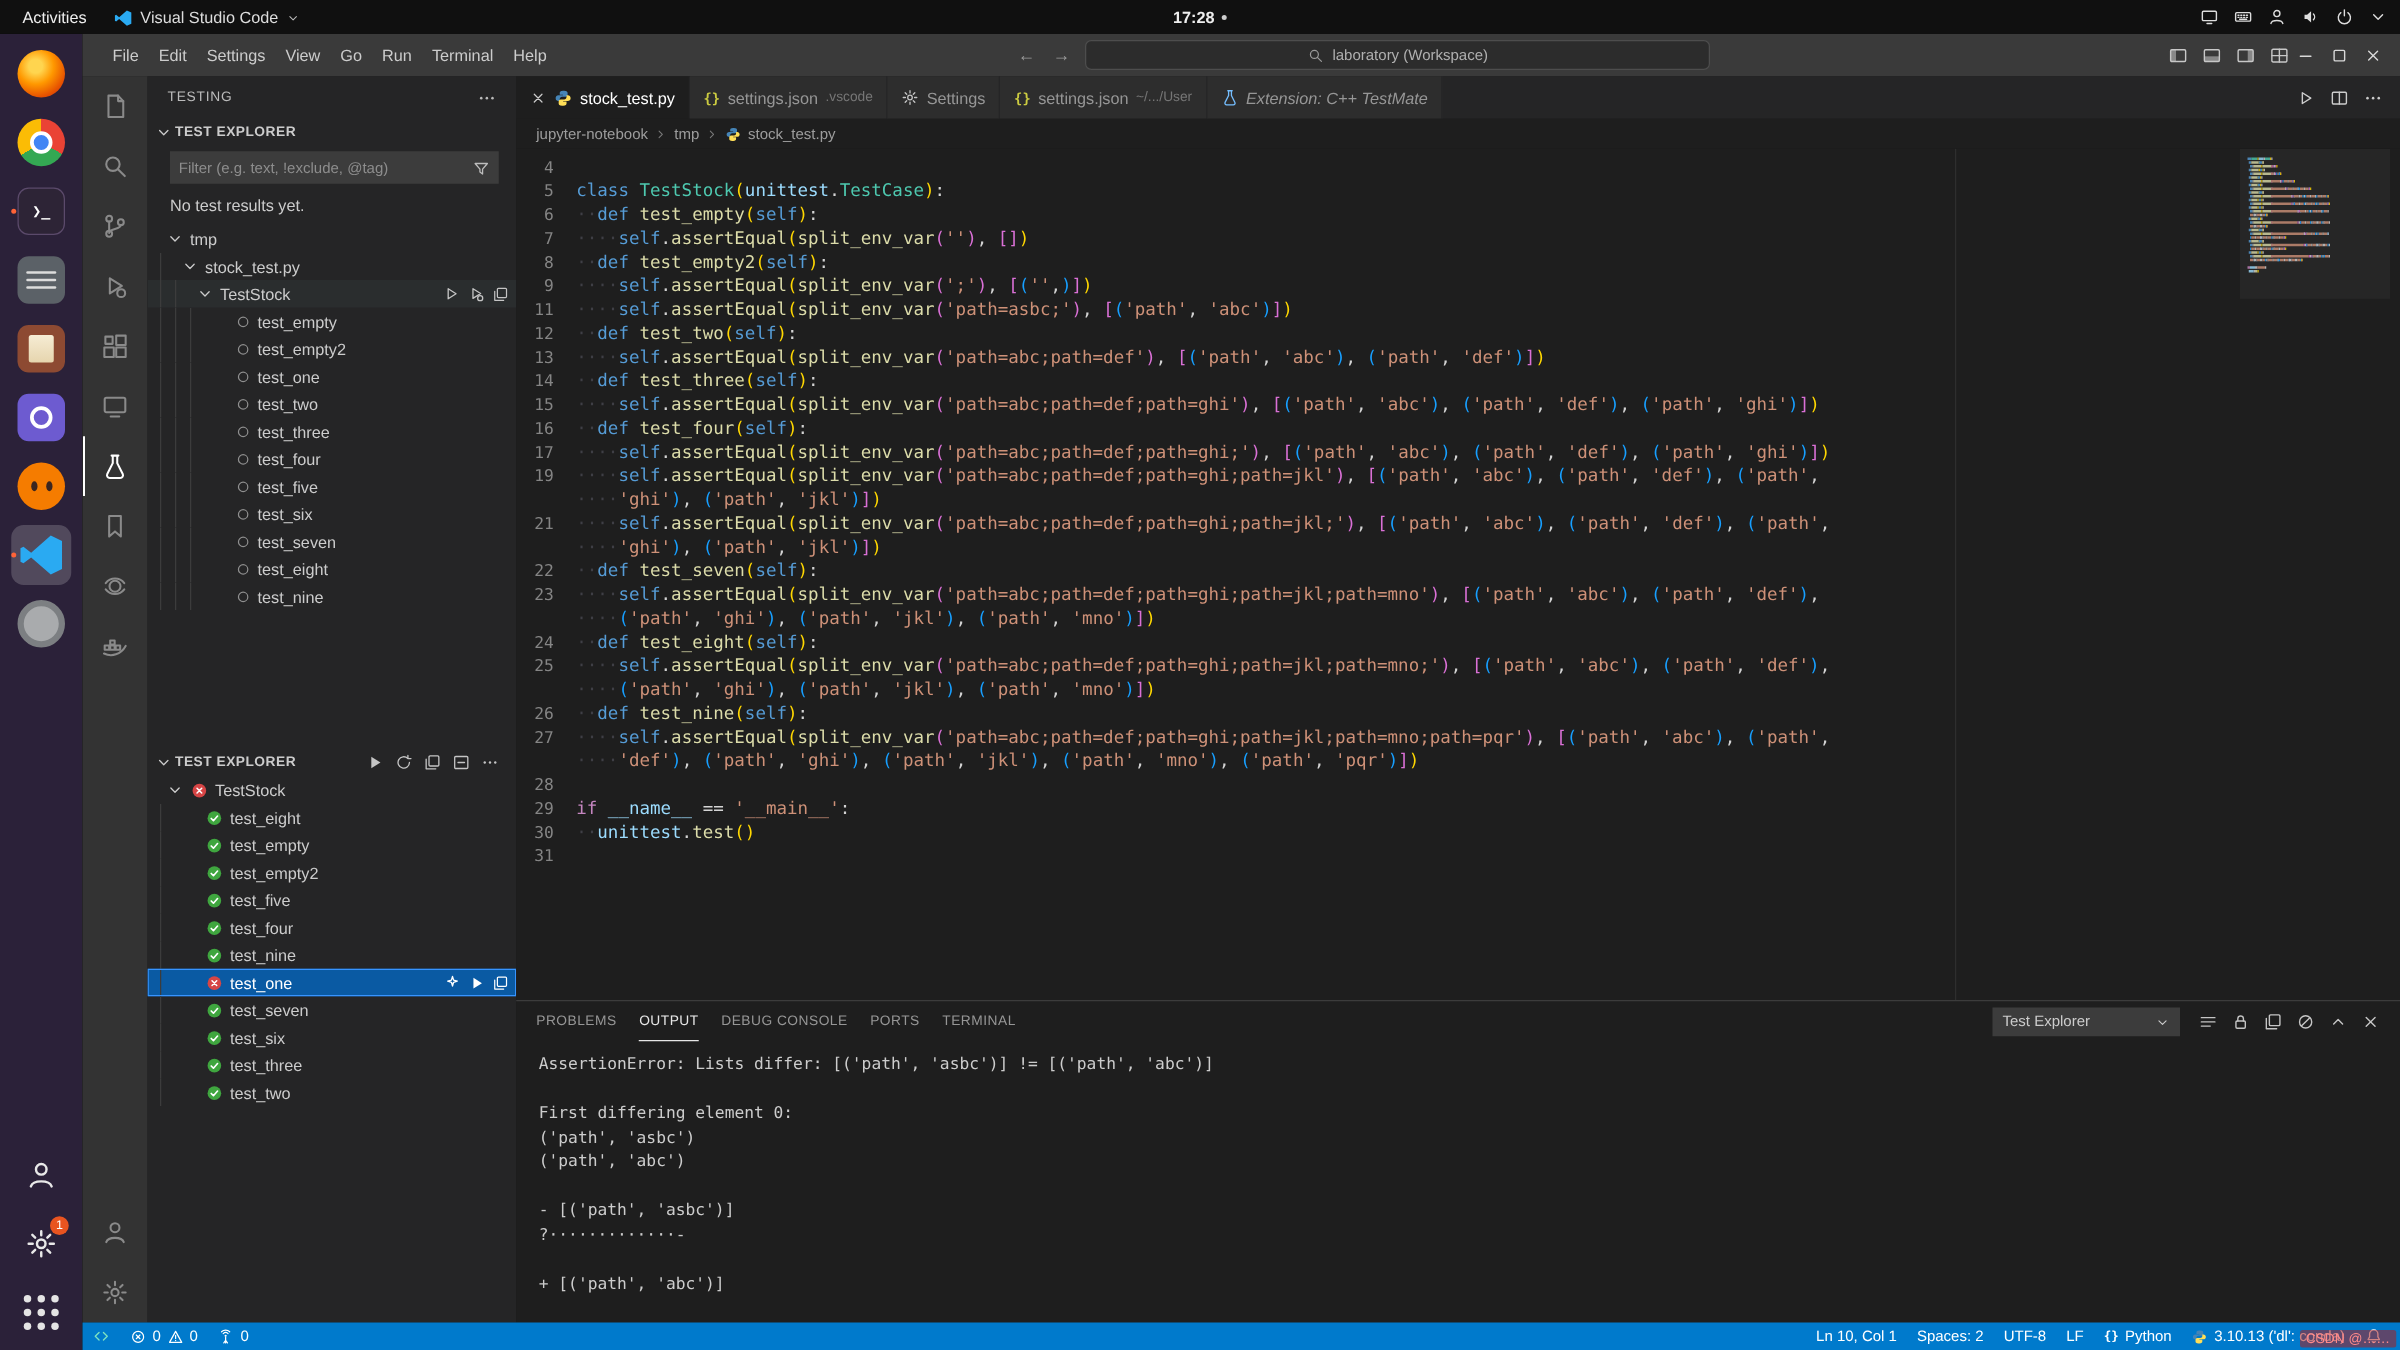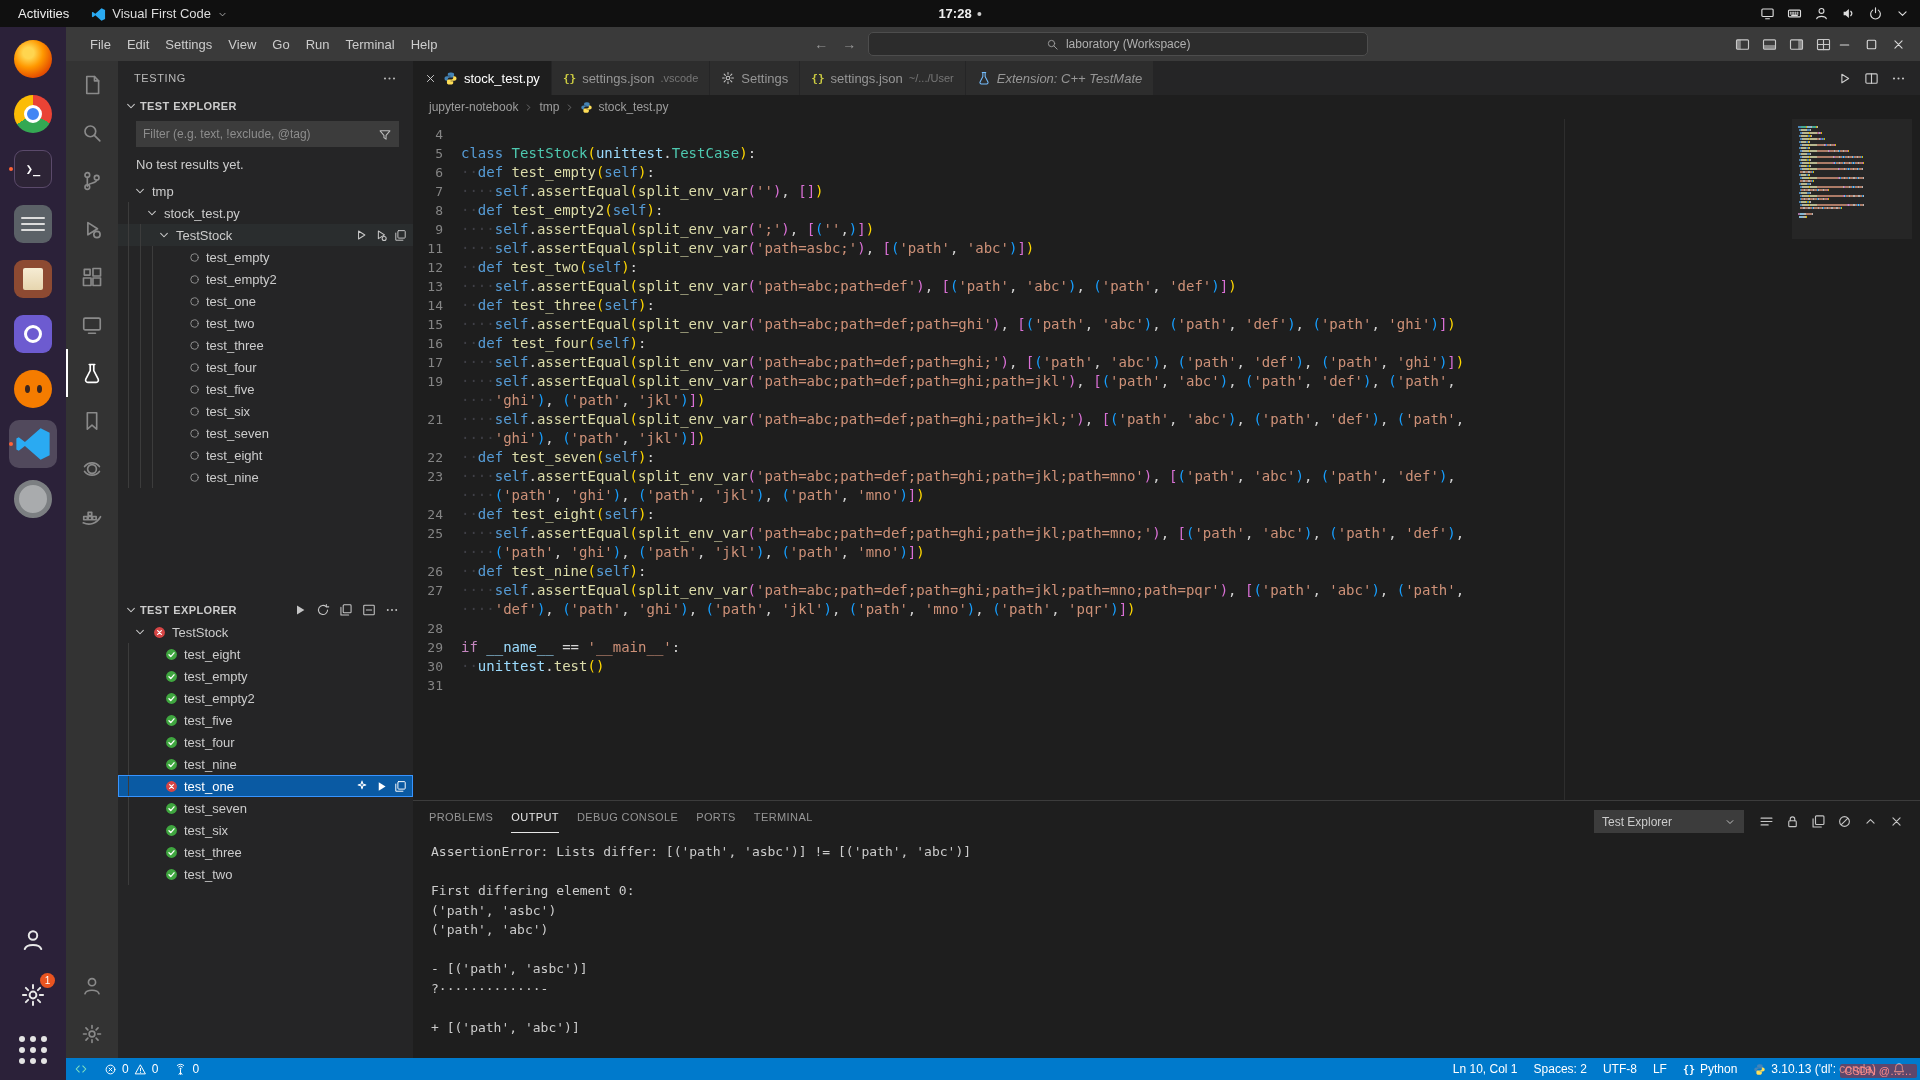--- a/index.html
+++ b/index.html
@@ -119,21 +119,21 @@
   .tk-v{color:#9cdcfe}.tk-s{color:#ce9178}.tk-p{color:#d4d4d4}
   .tk-b1{color:#ffd700}.tk-b2{color:#da70d6}.tk-b3{color:#179fff}.tk-w{color:#3f3f46}
   .ruler{position:absolute;top:0;bottom:0;left:1151px;width:1px;background:#2e2e2e}
   .minimap{position:absolute;top:4px;right:14px;width:108px;opacity:.8}
   .mm-row{height:2px;margin-bottom:1px;display:flex}
   .mm-row span{display:block;height:2px}
   .mm-slider{position:absolute;top:0;right:8px;width:120px;height:120px;background:rgba(121,121,121,.1)}
 
   
   .panel{height:258px;border-top:1px solid #3c3c3c;display:flex;flex-direction:column;flex:none;background:#1e1e1e}
-  .panel-head{height:32px;display:flex;align-items:flex-end;padding:0 16px;gap:18px;flex:none}
+  .panel-head{height:32px;display:flex;align-items:center;padding:0 16px;gap:18px;flex:none}
   .p-tab{font-size:11px;color:#969696;letter-spacing:.4px;height:100%;display:flex;align-items:center;
     border-bottom:1px solid transparent;white-space:nowrap}
   .p-tab.active{color:#e7e7e7;border-bottom-color:#e7e7e7}
   .panel-right{margin-left:auto;display:flex;align-items:center;gap:11px;color:#c5c5c5}
   .channel-select{height:23px;background:#3c3c3c;color:#ccc;font-size:12px;display:flex;align-items:center;
     gap:24px;padding:0 8px;min-width:150px;justify-content:space-between;margin-right:4px}
   .panel-body{flex:1;padding:9px 0 0 18px;font-family:"DejaVu Sans Mono",monospace;font-size:13px;
     line-height:19.5px;color:#cccccc;white-space:pre;overflow:hidden}
 
   
@@ -151,21 +151,21 @@
 <body>
 
 <div id="screen">
 
   <div class="topbar">
     <span class="tb-activities">Activities</span>
     <span class="tb-app">
       <span id="tb-vsc-logo"><svg class="ic" width="15" height="15" viewBox="0 0 16 16" fill="none" stroke="currentColor" stroke-width="1.2" stroke-linecap="round" stroke-linejoin="round">
             <path d="M11.2 1.4L4.6 7.2 2 5.2l-1 .5v4.6l1 .5 2.6-2 6.6 5.8 3.8-1.9V3.3z" fill="#2aaaf2" stroke="none"></path>
           </svg></span>
-      <span>Visual First Code</span>
+      <span>Visual Studio Code</span>
       <span id="tb-app-chev"><svg class="ic" width="11" height="11" viewBox="0 0 16 16" fill="none" stroke="currentColor" stroke-width="1.2" stroke-linecap="round" stroke-linejoin="round" style="color:#bbb">
             <path d="M4.2 6.2l3.8 3.8 3.8-3.8"></path>
           </svg></span>
     </span>
     <span class="tb-clock">
       <span>17:28</span>
       <span class="dot"></span>
     </span>
     <span class="tray" id="tray">
         <span class="tray-ic">

